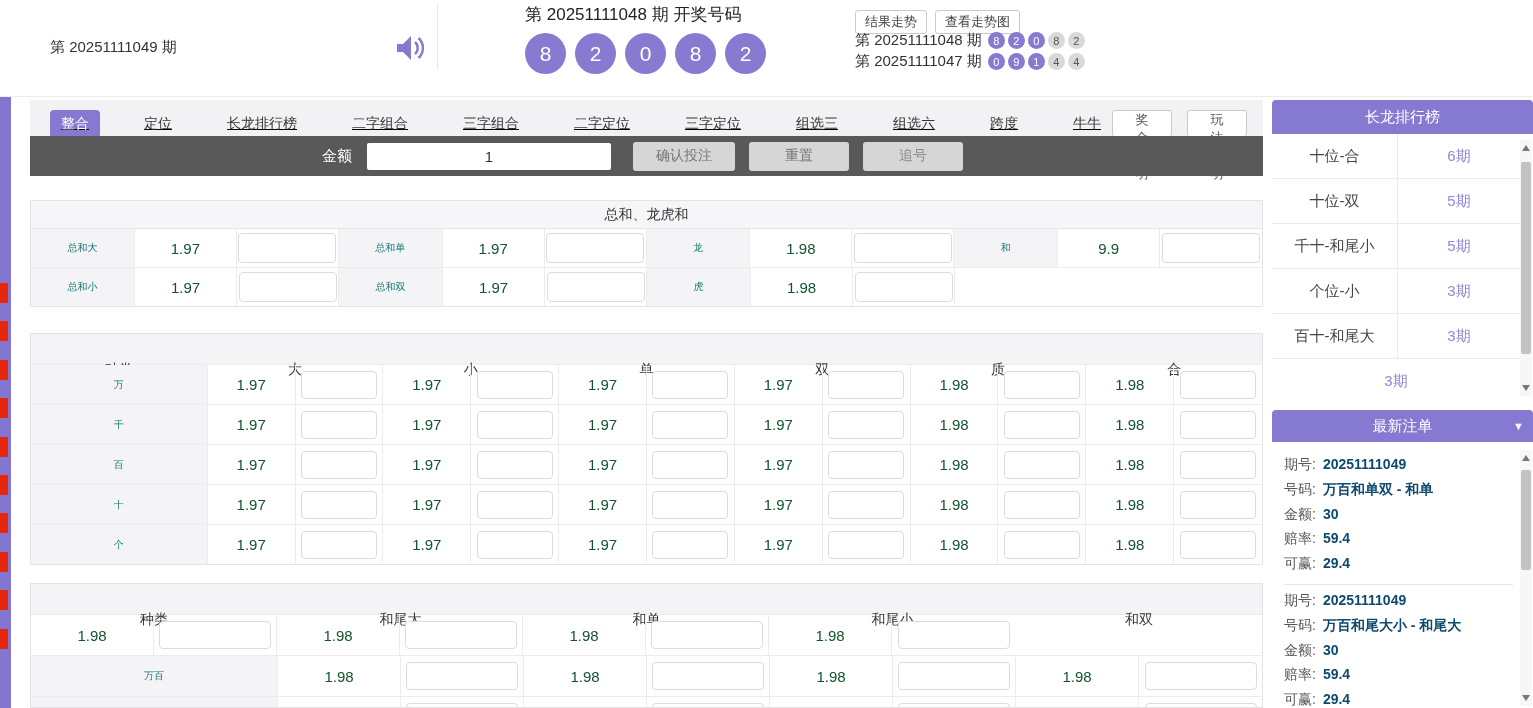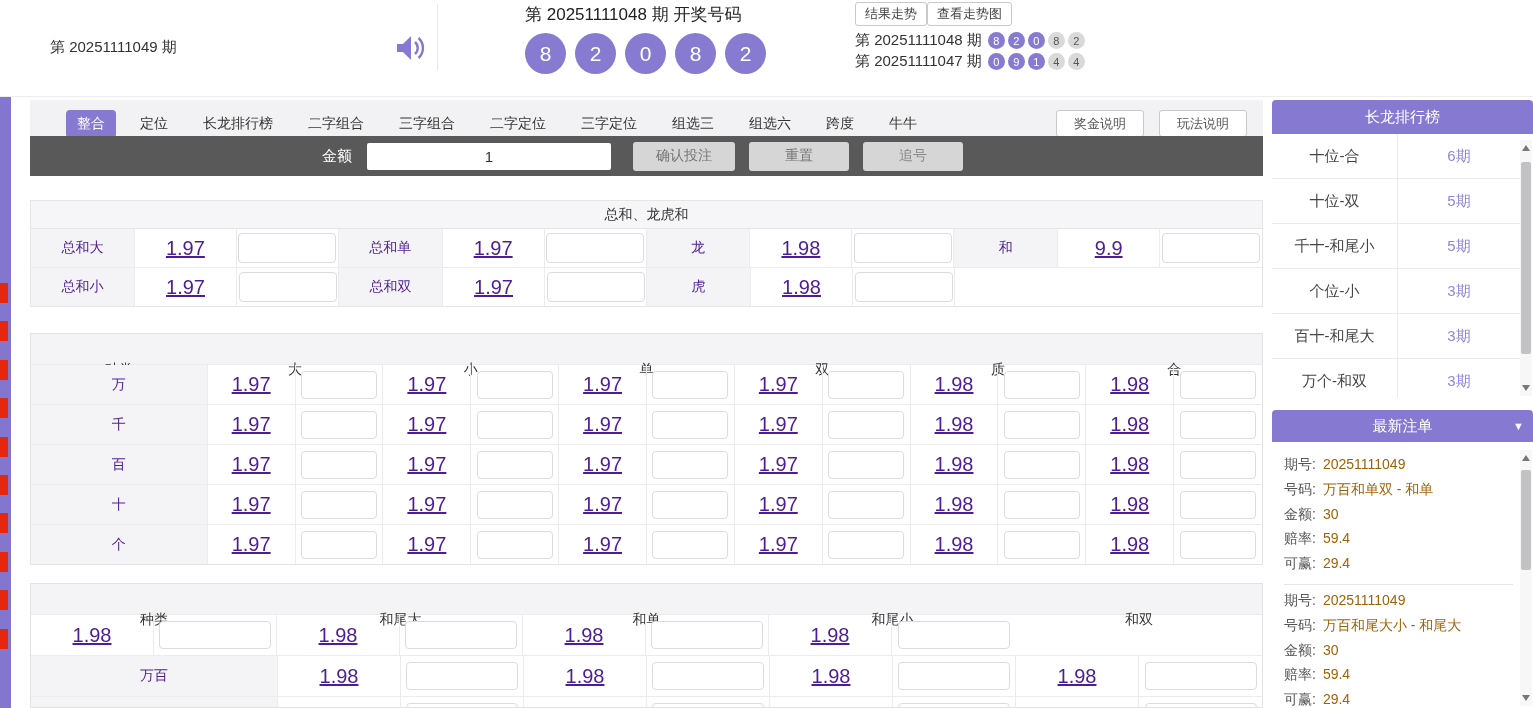--- a/index.html
+++ b/index.html
@@ -16,31 +16,31 @@
   .cd-wrap{position:absolute;left:198px;top:4px;width:190px;text-align:center;}
   .cd-label{font-size:15px;color:#333;}
   .cd-time{font-size:46px;color:#161616;line-height:1.05;letter-spacing:-1px;white-space:nowrap;}
   .cd-units{display:flex;justify-content:space-around;font-size:14px;color:#333;margin-top:0px;padding:0 18px;}
   .speaker{position:absolute;left:394px;top:33px;cursor:pointer;}
   .vline{position:absolute;left:437px;top:4px;width:1px;height:66px;background:#e8e8ea;}
   .draw{position:absolute;left:525px;top:3px;}
   .draw-title{font-size:17px;color:#222;margin-bottom:7px;}
   .balls{display:flex;gap:9px;}
   .ball{width:41px;height:41px;border-radius:50%;background:#867bd1;color:#fff;font-size:21px;display:flex;align-items:center;justify-content:center;}
-  .trend-btns{position:absolute;left:855px;top:2px;display:flex;align-items:center;}
+  .trend-btns{position:absolute;left:855px;top:10px;display:flex;gap:8px;align-items:center;}
   .trend-btn{height:24px;padding:0 9px;background:#fff;border:1px solid #c9c9c9;border-radius:3px;font-size:13px;color:#444;cursor:pointer;font-family:inherit;}
   .history{position:absolute;left:855px;top:30px;}
   .hist-row{display:flex;align-items:center;height:21px;font-size:15px;color:#333;}
   .mini-ball{width:17px;height:17px;border-radius:50%;display:flex;align-items:center;justify-content:center;font-size:11px;margin-left:3px;background:#d9d9d9;color:#555;}
   .mini-ball.hot{background:#867bd1;color:#fff;}
   .hist-period{margin-right:3px;}
 
   
   .tabbar{position:absolute;left:30px;top:100px;width:1233px;height:47px;background:#f2f2f4;display:flex;align-items:center;}
-  .tabs{display:flex;gap:13px;margin-left:36px;}
+  .tabs{display:flex;gap:33px;margin-left:20px;text-decoration:underline;}
   .tab{font-size:14px;color:#333;padding:5px 11px;cursor:pointer;border-radius:4px;white-space:nowrap;}
   .tab.active{background:#8679d2;color:#fff;}
   .help-btns{margin-left:auto;margin-right:16px;display:flex;gap:15px;}
   .help-btn{height:27px;padding:0 17px;background:#fff;border:1px solid #c9c9c9;border-radius:3px;font-size:13px;color:#555;cursor:pointer;font-family:inherit;}
 
   
   .toolbar{position:absolute;left:30px;top:136px;width:1233px;height:40px;background:#59595a;display:flex;align-items:center;}
   .amount-label{margin-left:292px;color:#fff;font-size:15px;}
   .amount-input{margin-left:15px;width:240px;height:25px;text-align:center;font-size:15px;border:none;border-radius:2px;background:#fff;color:#333;font-family:inherit;}
   .tb-btn{height:29px;width:102px;background:#d6d6d6;color:#757575;font-size:14px;border:none;border-radius:3px;cursor:pointer;font-family:inherit;}
@@ -48,22 +48,22 @@
   .tb-reset{margin-left:14px;width:100px;}
   .tb-chase{margin-left:14px;width:100px;color:#8a8a8a;}
 
   
   .sum-section{position:absolute;left:30px;top:200px;width:1233px;border:1px solid #e5e5e8;box-sizing:border-box;}
   .sum-title{height:27px;line-height:27px;background:#f6f6f8;text-align:center;font-size:14px;color:#333;border-bottom:1px solid #e5e5e8;}
   .sum-row{display:flex;height:38px;}
   .sum-row + .sum-row{border-top:1px solid #ececef;}
   .cell{display:flex;align-items:center;justify-content:center;box-sizing:border-box;border-right:1px solid #ececef;height:100%;}
   .cell:last-child{border-right:none;}
-  .lbl-cell{background:#f4f4f6;font-size:14px;color:#4c1d95;}
-  .odds-cell{color:#4c1d95;font-size:20px;text-decoration:underline;}
+  .lbl-cell{background:#f4f4f6;font-size:10px;color:#0f766e;}
+  .odds-cell{color:#14532d;font-size:15px;}
   .empty-cell{border-right:none;background:#fff;}
   .bet-input{border:1px solid #dcdcdf;border-radius:4px;height:24px;background:#fff;}
   .sum-w1{width:104px;} .sum-w2{width:102px;} .sum-w3{width:102px;}
   .sum-input{width:92px;height:26px;}
 
   
   .otable{position:absolute;left:30px;width:1233px;border:1px solid #e3e3e6;box-sizing:border-box;overflow:hidden;background:#fff;}
   .pos-table{top:333px;}
   .tail-table{top:583px;height:125px;}
   .thead{display:flex;height:30px;background:#f4f4f6;}
@@ -83,21 +83,21 @@
   .bets-panel .panel-header{height:32px;line-height:32px;}
   .caret{position:absolute;right:9px;top:0;color:rgba(255,255,255,.95);font-size:11px;cursor:pointer;}
   .rank-row{display:flex;height:44px;border-bottom:1px solid #ebebeb;margin-right:13px;justify-content:center;}
   .rank-name{width:125px;display:flex;align-items:center;justify-content:center;font-size:15px;color:#444;border-right:1px solid #ebebeb;}
   .rank-count{flex:1;display:flex;align-items:center;justify-content:center;font-size:15px;color:#9087d8;}
   .bets-body{padding:7px 20px 0 12px;}
   .bet-entry{padding:3px 0 8px 0;border-bottom:1px solid #e6e6e6;}
   .bet-entry:last-child{border-bottom:none;}
   .bet-line{display:flex;gap:7px;font-size:14px;line-height:24.8px;}
   .bet-lbl{color:#555;}
-  .bet-val{color:#a16207;}
+  .bet-val{color:#0c4a6e;font-weight:bold;}
 
   
   .vscroll{position:absolute;right:1px;width:12px;background:#f7f7f8;display:flex;flex-direction:column;align-items:center;}
   .rank-panel .vscroll{top:40px;height:256px;}
   .bets-panel .vscroll{top:40px;height:256px;}
   .arr{width:0;height:0;border-left:4px solid transparent;border-right:4px solid transparent;cursor:pointer;margin:5px 0;}
   .arr-up{border-bottom:6px solid #77777a;}
   .arr-down{border-top:6px solid #77777a;margin-top:auto;}
   .sthumb{position:absolute;left:1px;width:10px;background:#c2c2c4;border-radius:2px;cursor:pointer;}
   .rank-panel .sthumb{top:22px;height:192px;}
@@ -467,21 +467,20 @@
         </div>
         <div class="rank-row">
           <div class="rank-name">个位-小</div>
           <div class="rank-count">3期</div>
         </div>
         <div class="rank-row">
           <div class="rank-name">百十-和尾大</div>
           <div class="rank-count">3期</div>
         </div>
         <div class="rank-row">
-          <div class="rank-name">万个-和双</div>
           <div class="rank-count">3期</div>
         </div>
       </div>
     <div class="vscroll">
       <div class="arr arr-up"></div>
       <div class="sthumb"></div>
       <div class="arr arr-down"></div>
     </div>
   </aside>
 

